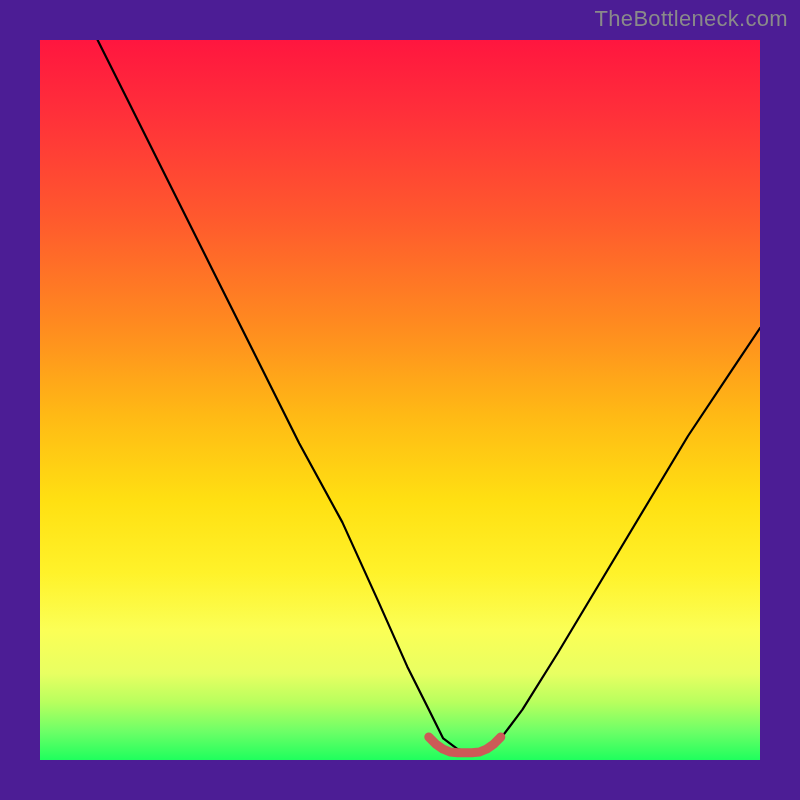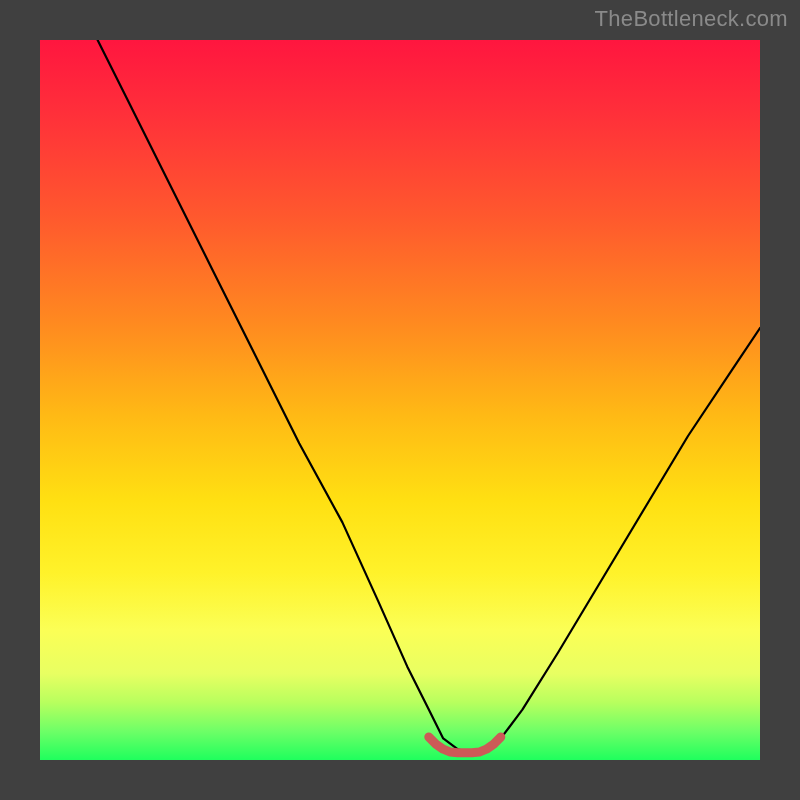--- a/index.html
+++ b/index.html
@@ -8,21 +8,21 @@
     width: 800px;
     height: 800px;
     background: #000;
     overflow: hidden;
     font-family: Arial, Helvetica, sans-serif;
   }
   .frame {
     position: relative;
     width: 800px;
     height: 800px;
-    background: #404040;
+    background: #4c1d95;
   }
   .plot-area {
     position: absolute;
     left: 40px;
     top: 40px;
     width: 720px;
     height: 720px;
     
     background: linear-gradient(
       to bottom,

